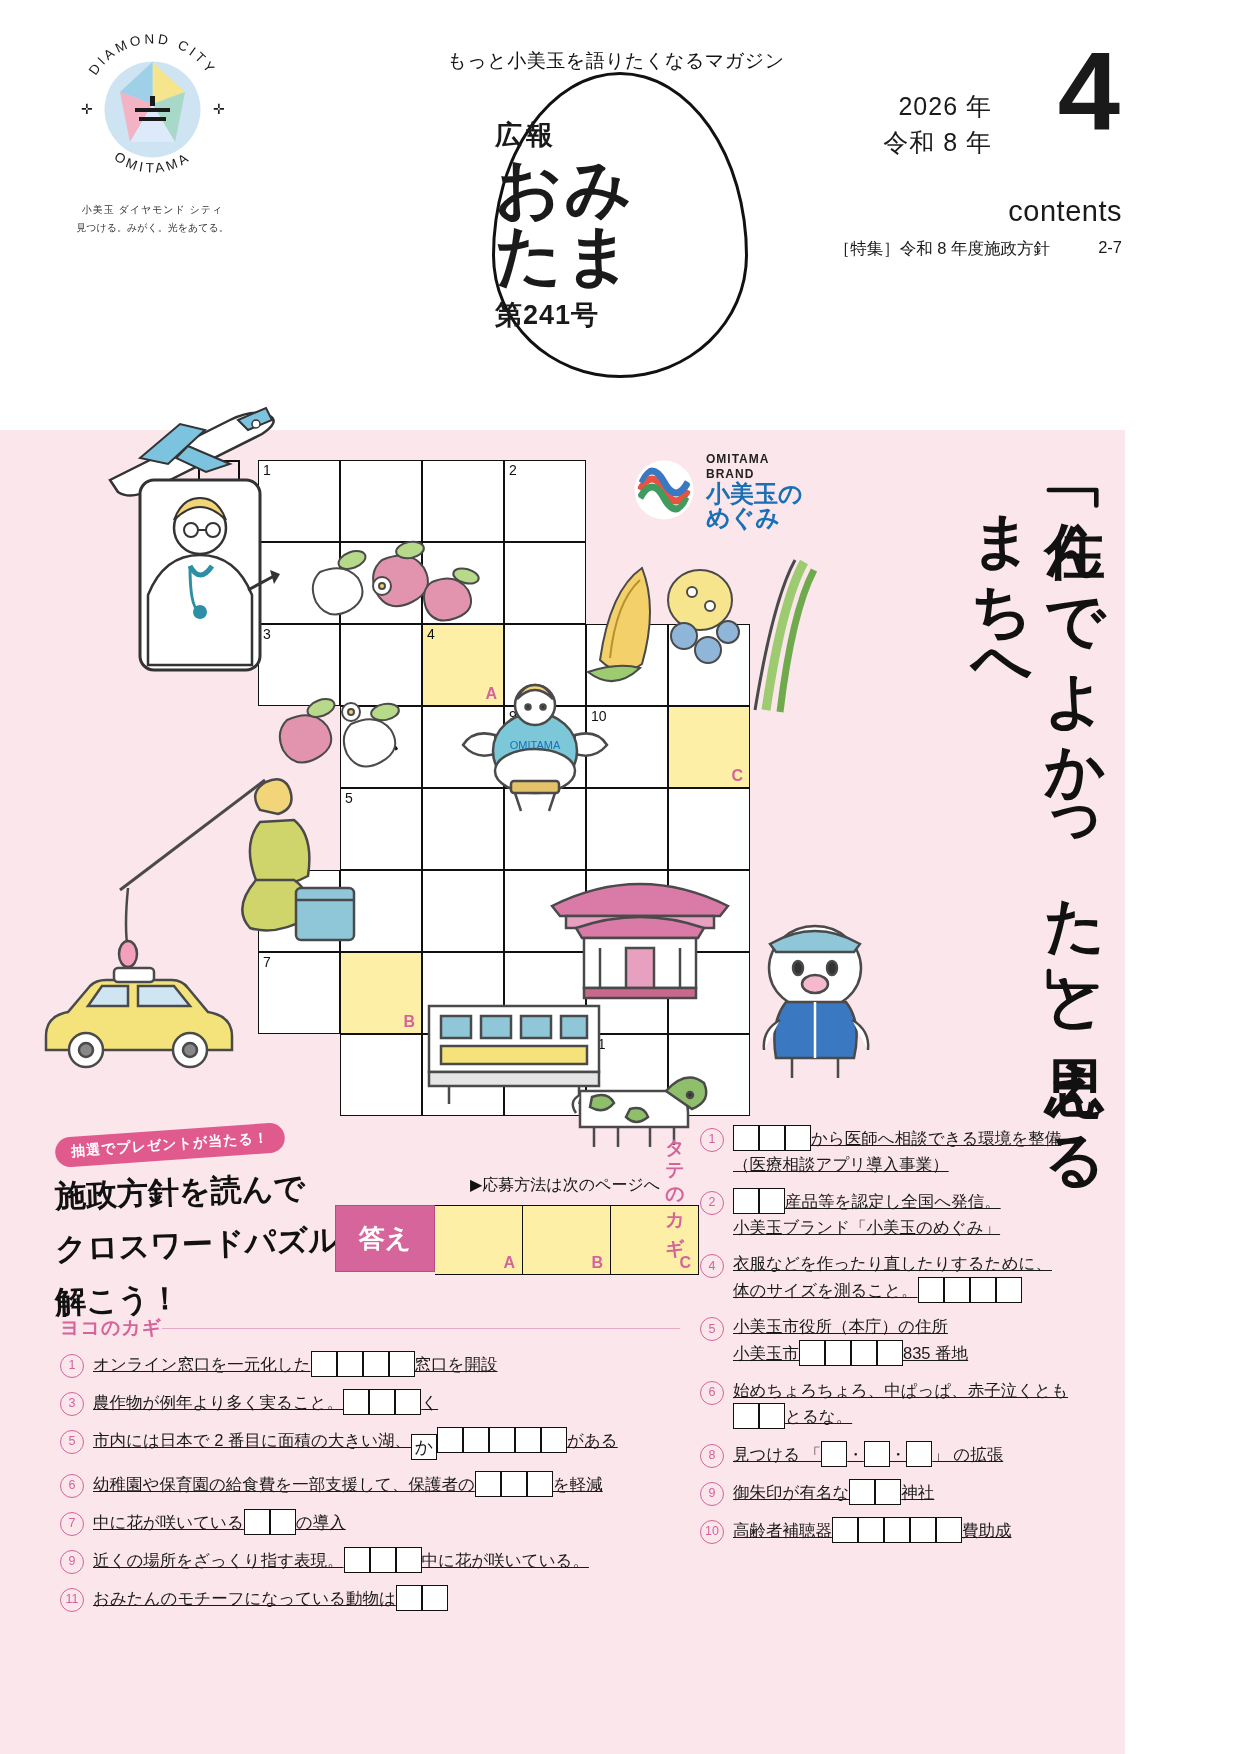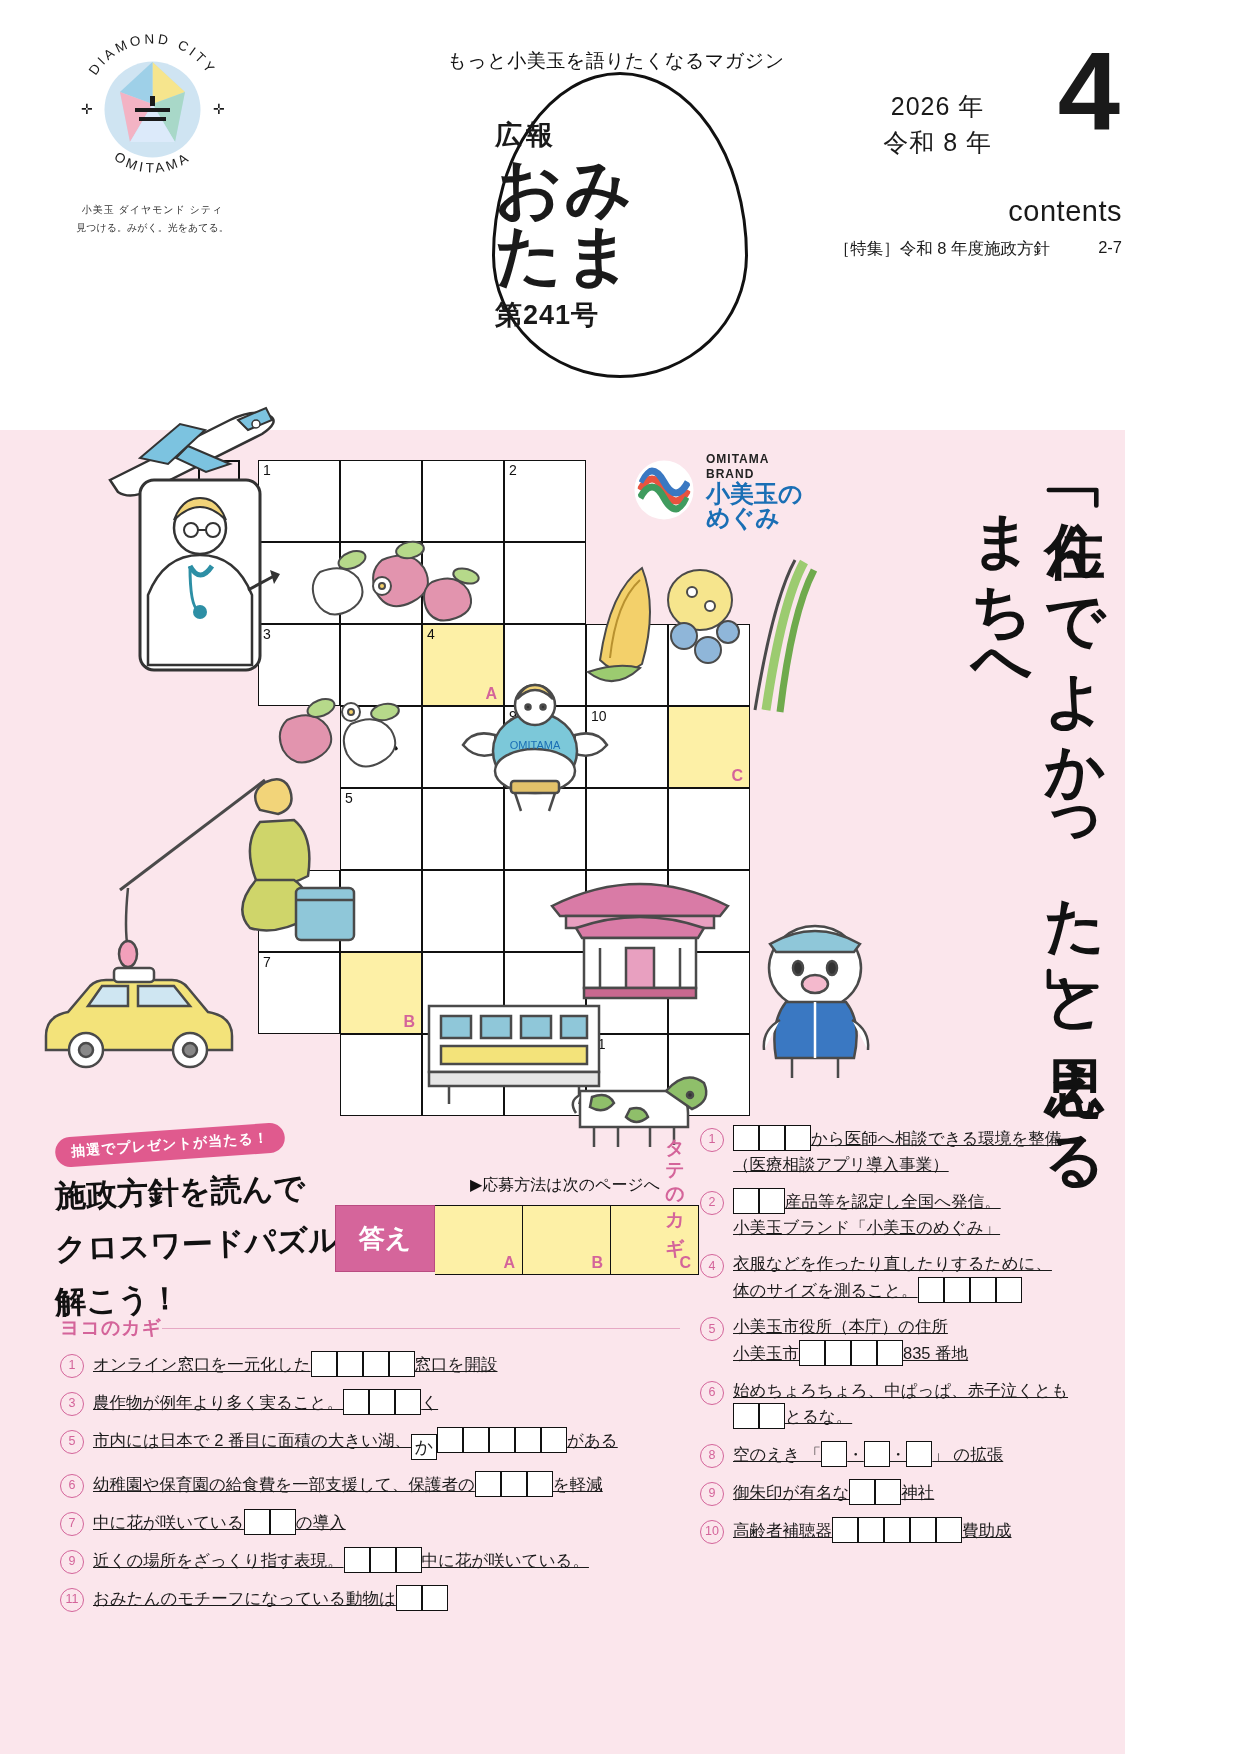--- a/index.html
+++ b/index.html
@@ -38,21 +38,21 @@
     width:250px;height:300px;border:3px solid #111;
     border-radius:50% 50% 50% 50%/60% 60% 40% 40%;
     display:flex;flex-direction:column;align-items:flex-start;justify-content:center;
     background:#fff;
   }
   .egg .kouhou{font-size:27px;font-weight:bold;letter-spacing:4px;margin-bottom:2px;}
   .egg .big{font-size:66px;font-weight:bold;line-height:1.02;letter-spacing:2px;}
   .egg .num{font-size:27px;font-weight:bold;margin-top:8px;letter-spacing:1px;}
 
   .date-block{position:absolute;right:248px;top:88px;text-align:right;line-height:1.45;}
-  .date-block .y1{font-size:25px;letter-spacing:1px;text-align:center;}
+  .date-block .y1{font-size:25px;letter-spacing:1px;}
   .date-block .y2{font-size:25px;letter-spacing:1px;}
   .issue-num{position:absolute;right:120px;top:36px;font-size:112px;font-weight:bold;line-height:1;}
 
   .contents{position:absolute;right:118px;top:195px;width:330px;text-align:right;}
   .contents h2{margin:0 0 8px 0;font-size:29px;font-weight:normal;letter-spacing:.5px;}
   .contents table{border-collapse:collapse;width:100%;font-size:16.5px;}
   .contents td{padding:1.5px 0;vertical-align:top;}
   .contents td.label{text-align:right;padding-right:14px;white-space:nowrap;}
   .contents td.page{text-align:right;width:58px;white-space:nowrap;}
 
@@ -574,21 +574,21 @@
           <div class="clue">
             <span class="no">5</span>
             <span class="txt"><span>小美玉市役所（本庁）の住所</span><br><span>小美玉市</span><span class="blank"></span><span class="blank"></span><span class="blank"></span><span class="blank"></span><span>835 番地</span></span>
           </div>
           <div class="clue">
             <span class="no">6</span>
             <span class="txt"><span>始めちょろちょろ、中ぱっぱ、赤子泣くとも</span><br><span class="blank"></span><span class="blank"></span><span>とるな。</span></span>
           </div>
           <div class="clue">
             <span class="no">8</span>
-            <span class="txt"><span>空のえき 「</span><span class="blank"></span><span>・</span><span class="blank"></span><span>・</span><span class="blank"></span><span>」 の拡張</span></span>
+            <span class="txt"><span>見つける 「</span><span class="blank"></span><span>・</span><span class="blank"></span><span>・</span><span class="blank"></span><span>」 の拡張</span></span>
           </div>
           <div class="clue">
             <span class="no">9</span>
             <span class="txt"><span>御朱印が有名な</span><span class="blank"></span><span class="blank"></span><span>神社</span></span>
           </div>
           <div class="clue">
             <span class="no">10</span>
             <span class="txt"><span>高齢者補聴器</span><span class="blank"></span><span class="blank"></span><span class="blank"></span><span class="blank"></span><span class="blank"></span><span>費助成</span></span>
           </div>
         </div>

